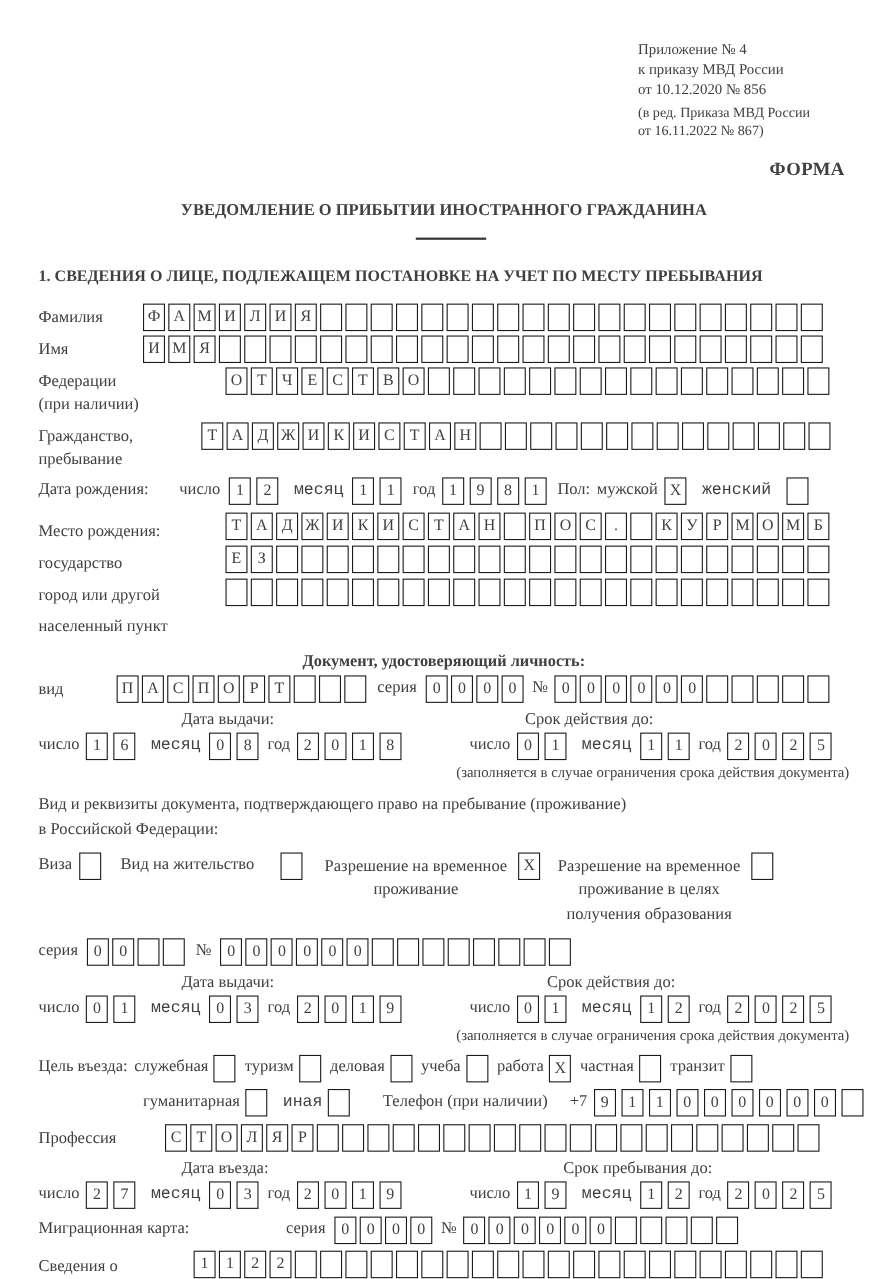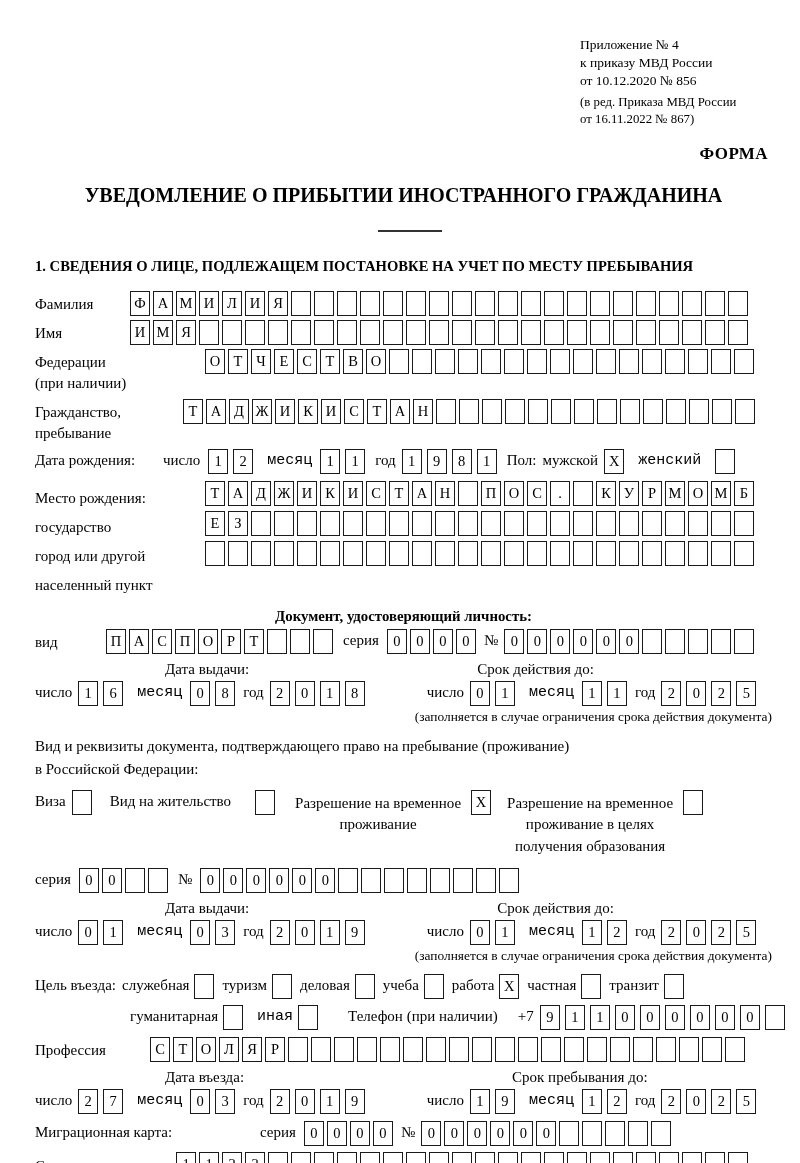--- a/index.html
+++ b/index.html
@@ -2,33 +2,33 @@
 <html><head>
 <meta charset="utf-8">
 <style>
   * { margin:0; padding:0; box-sizing:border-box; }
   html,body { background:#fff; }
   .page {
     position:relative;
     width:800px; height:1163px;
     margin:0 auto;
     background:#fff;
-    color:#000000;
+    color:#404040;
     font-family:"Liberation Serif", serif;
     font-size:15px;
     padding:36px 28px 0 35px;
     overflow:hidden;
   }
   
   .appendix { margin-left:auto; width:192px; font-size:13.5px; line-height:1.32; }
   .appendix .small { font-size:12.8px; }
   .appendix .gap { margin-top:5px; }
   .forma { text-align:right; font-weight:bold; font-size:17px; margin-top:16px; padding-right:4px; letter-spacing:.4px; }
   
-  .title { text-align:center; font-weight:bold; font-size:20px; line-height:1.5; margin-top:16px; }
+  .title { text-align:center; font-weight:bold; font-size:15px; line-height:1.5; margin-top:16px; }
   .blank-line { display:inline-block; width:64px; border-bottom:2px solid #333; height:13px; margin-left:12px; }
   .section-head { font-weight:bold; font-size:14.6px; margin-top:18px; }
   
   .frow { display:flex; align-items:flex-start; margin-top:4px; }
   .flabel { flex:none; padding-top:3px; line-height:21px; }
   .flabel span { display:block; }
   .w95  { width:95px; }
   .w170 { width:170px; }
   .w148 { width:148px; }
   .w71  { width:71px; }

